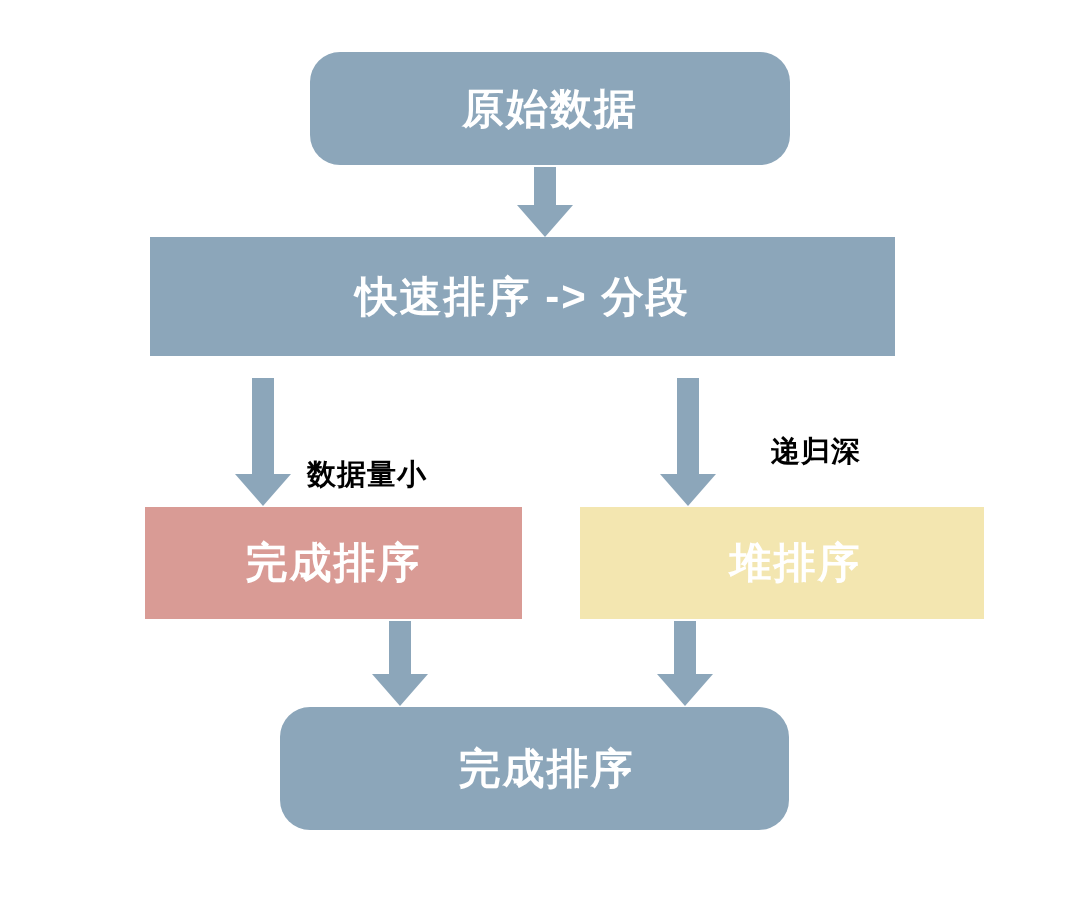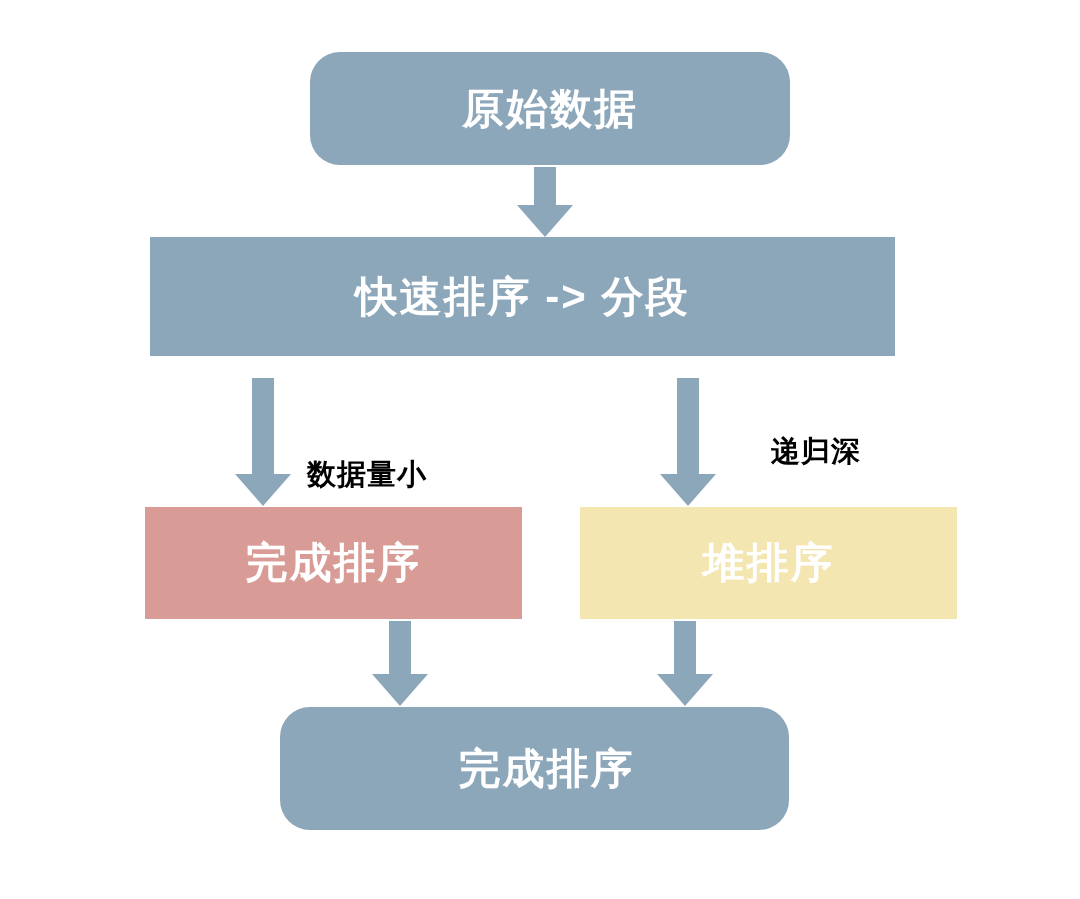--- a/index.html
+++ b/index.html
@@ -84,21 +84,21 @@
   </div>
 
   <div class="node" id="node-quick" style="background-color: rgb(140, 166, 186);">
     <span>快速排序 -&gt; 分段</span>
   </div>
 
   <div class="node" id="node-insert" style="background-color: rgb(217, 155, 149);">
     <span>完成排序</span>
   </div>
 
-  <div class="node" id="node-heap" style="background-color: rgb(243, 230, 176);">
+  <div class="node" id="node-heap" style="background-color: rgb(243, 230, 176); padding-left: 27px;">
     <span>堆排序</span>
   </div>
 
   <div class="node rounded" id="node-done" style="background-color: rgb(140, 166, 186);">
     <span>完成排序</span>
   </div>
 
   <div class="arrow" id="arrow-source-quick">
     <div class="shaft" style="background-color: rgb(140, 166, 186);"></div>
     <div class="head" style="border-top-color: rgb(140, 166, 186);"></div>

